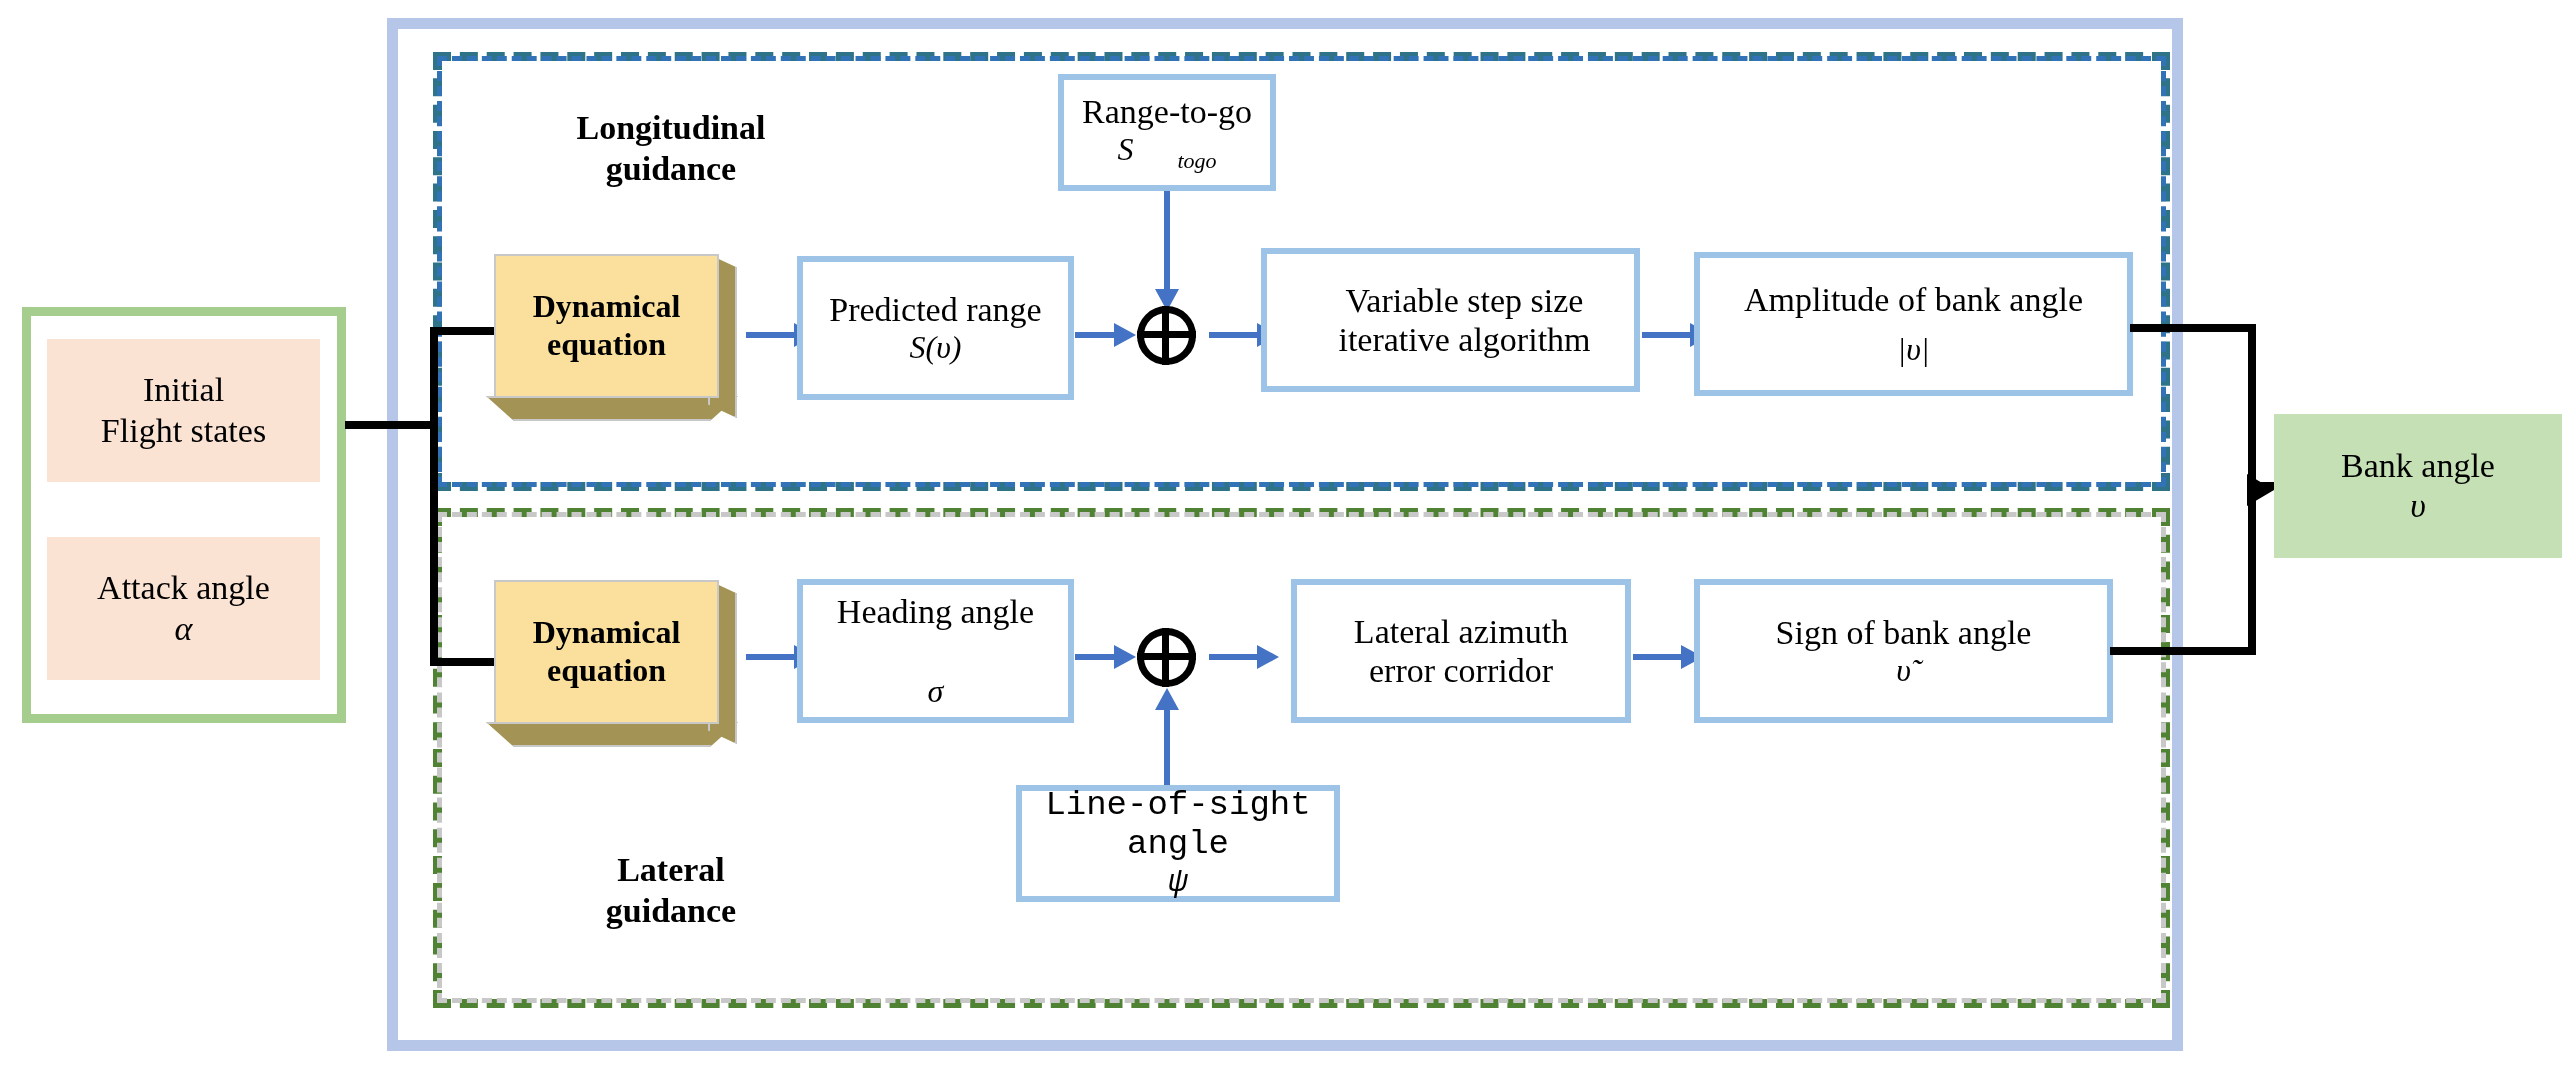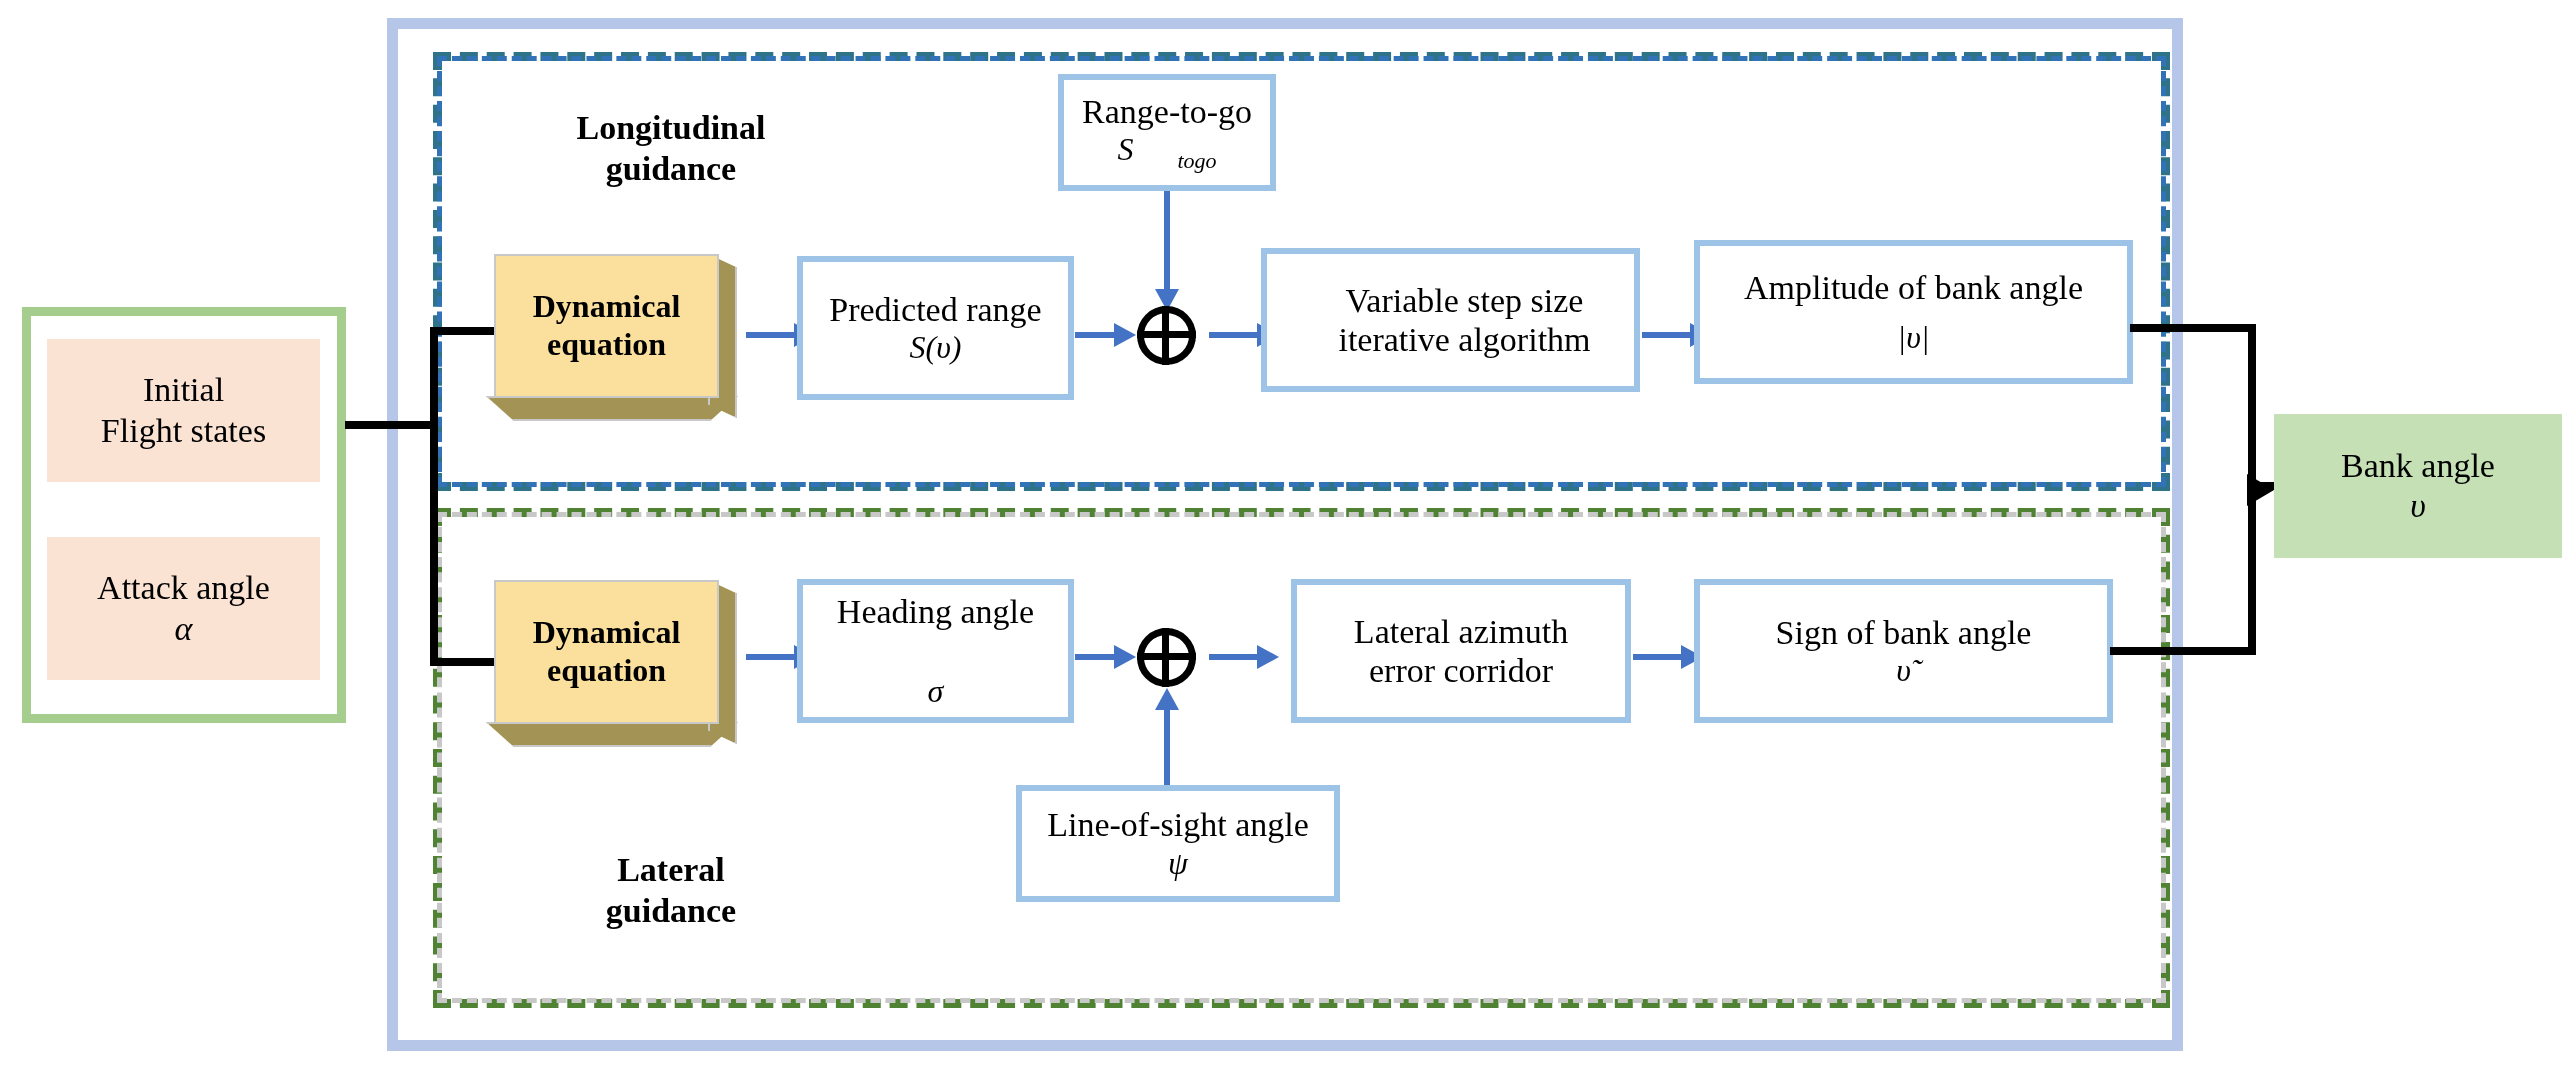--- a/index.html
+++ b/index.html
@@ -204,21 +204,21 @@
 
   <div class="abs pbox" style="left:1261px;top:248px;width:379px;height:144px;padding-left:28px;">
     <div>Variable step size</div>
     <div>iterative algorithm</div>
   </div>
 
   <div class="abs barrow-h" style="left:1642px;top:332px;width:49px;">
     <div class="head"></div>
   </div>
 
-  <div class="abs pbox" style="left:1694px;top:240px;width:439px;height:144px;gap:12px;">
+  <div class="abs pbox" style="left:1694px;top:252px;width:439px;height:144px;gap:12px;">
     <div>Amplitude of bank angle</div>
     <div class="sub">|υ|</div>
   </div>
 
   <div class="abs dyn3d" style="left:486px;top:580px;">
     <div class="botq"></div>
     <div class="sideq"></div>
     <div class="face">
       <div>Dynamical</div>
       <div>equation</div>
@@ -233,21 +233,21 @@
     <div>Heading angle</div>
     <div class="sub">σ</div>
   </div>
 
   <div class="abs barrow-h" style="left:1075px;top:654px;width:40px;">
     <div class="head"></div>
   </div>
 
   <div class="abs sumc" style="left:1137px;top:628px;"></div>
 
-  <div class="abs pbox" style="left:1016px;top:785px;width:324px;height:117px;">
+  <div class="abs pbox" style="left:1016px;top:785px;width:324px;height:117px;font-family:Liberation Mono, monospace;">
     <div>Line-of-sight angle</div>
     <div class="sub">ψ</div>
   </div>
 
   <div class="abs barrow-v" style="left:1164px;top:709px;height:76px;">
     <div class="head-u"></div>
   </div>
 
   <div class="abs barrow-h" style="left:1209px;top:654px;width:49px;">
     <div class="head"></div>

